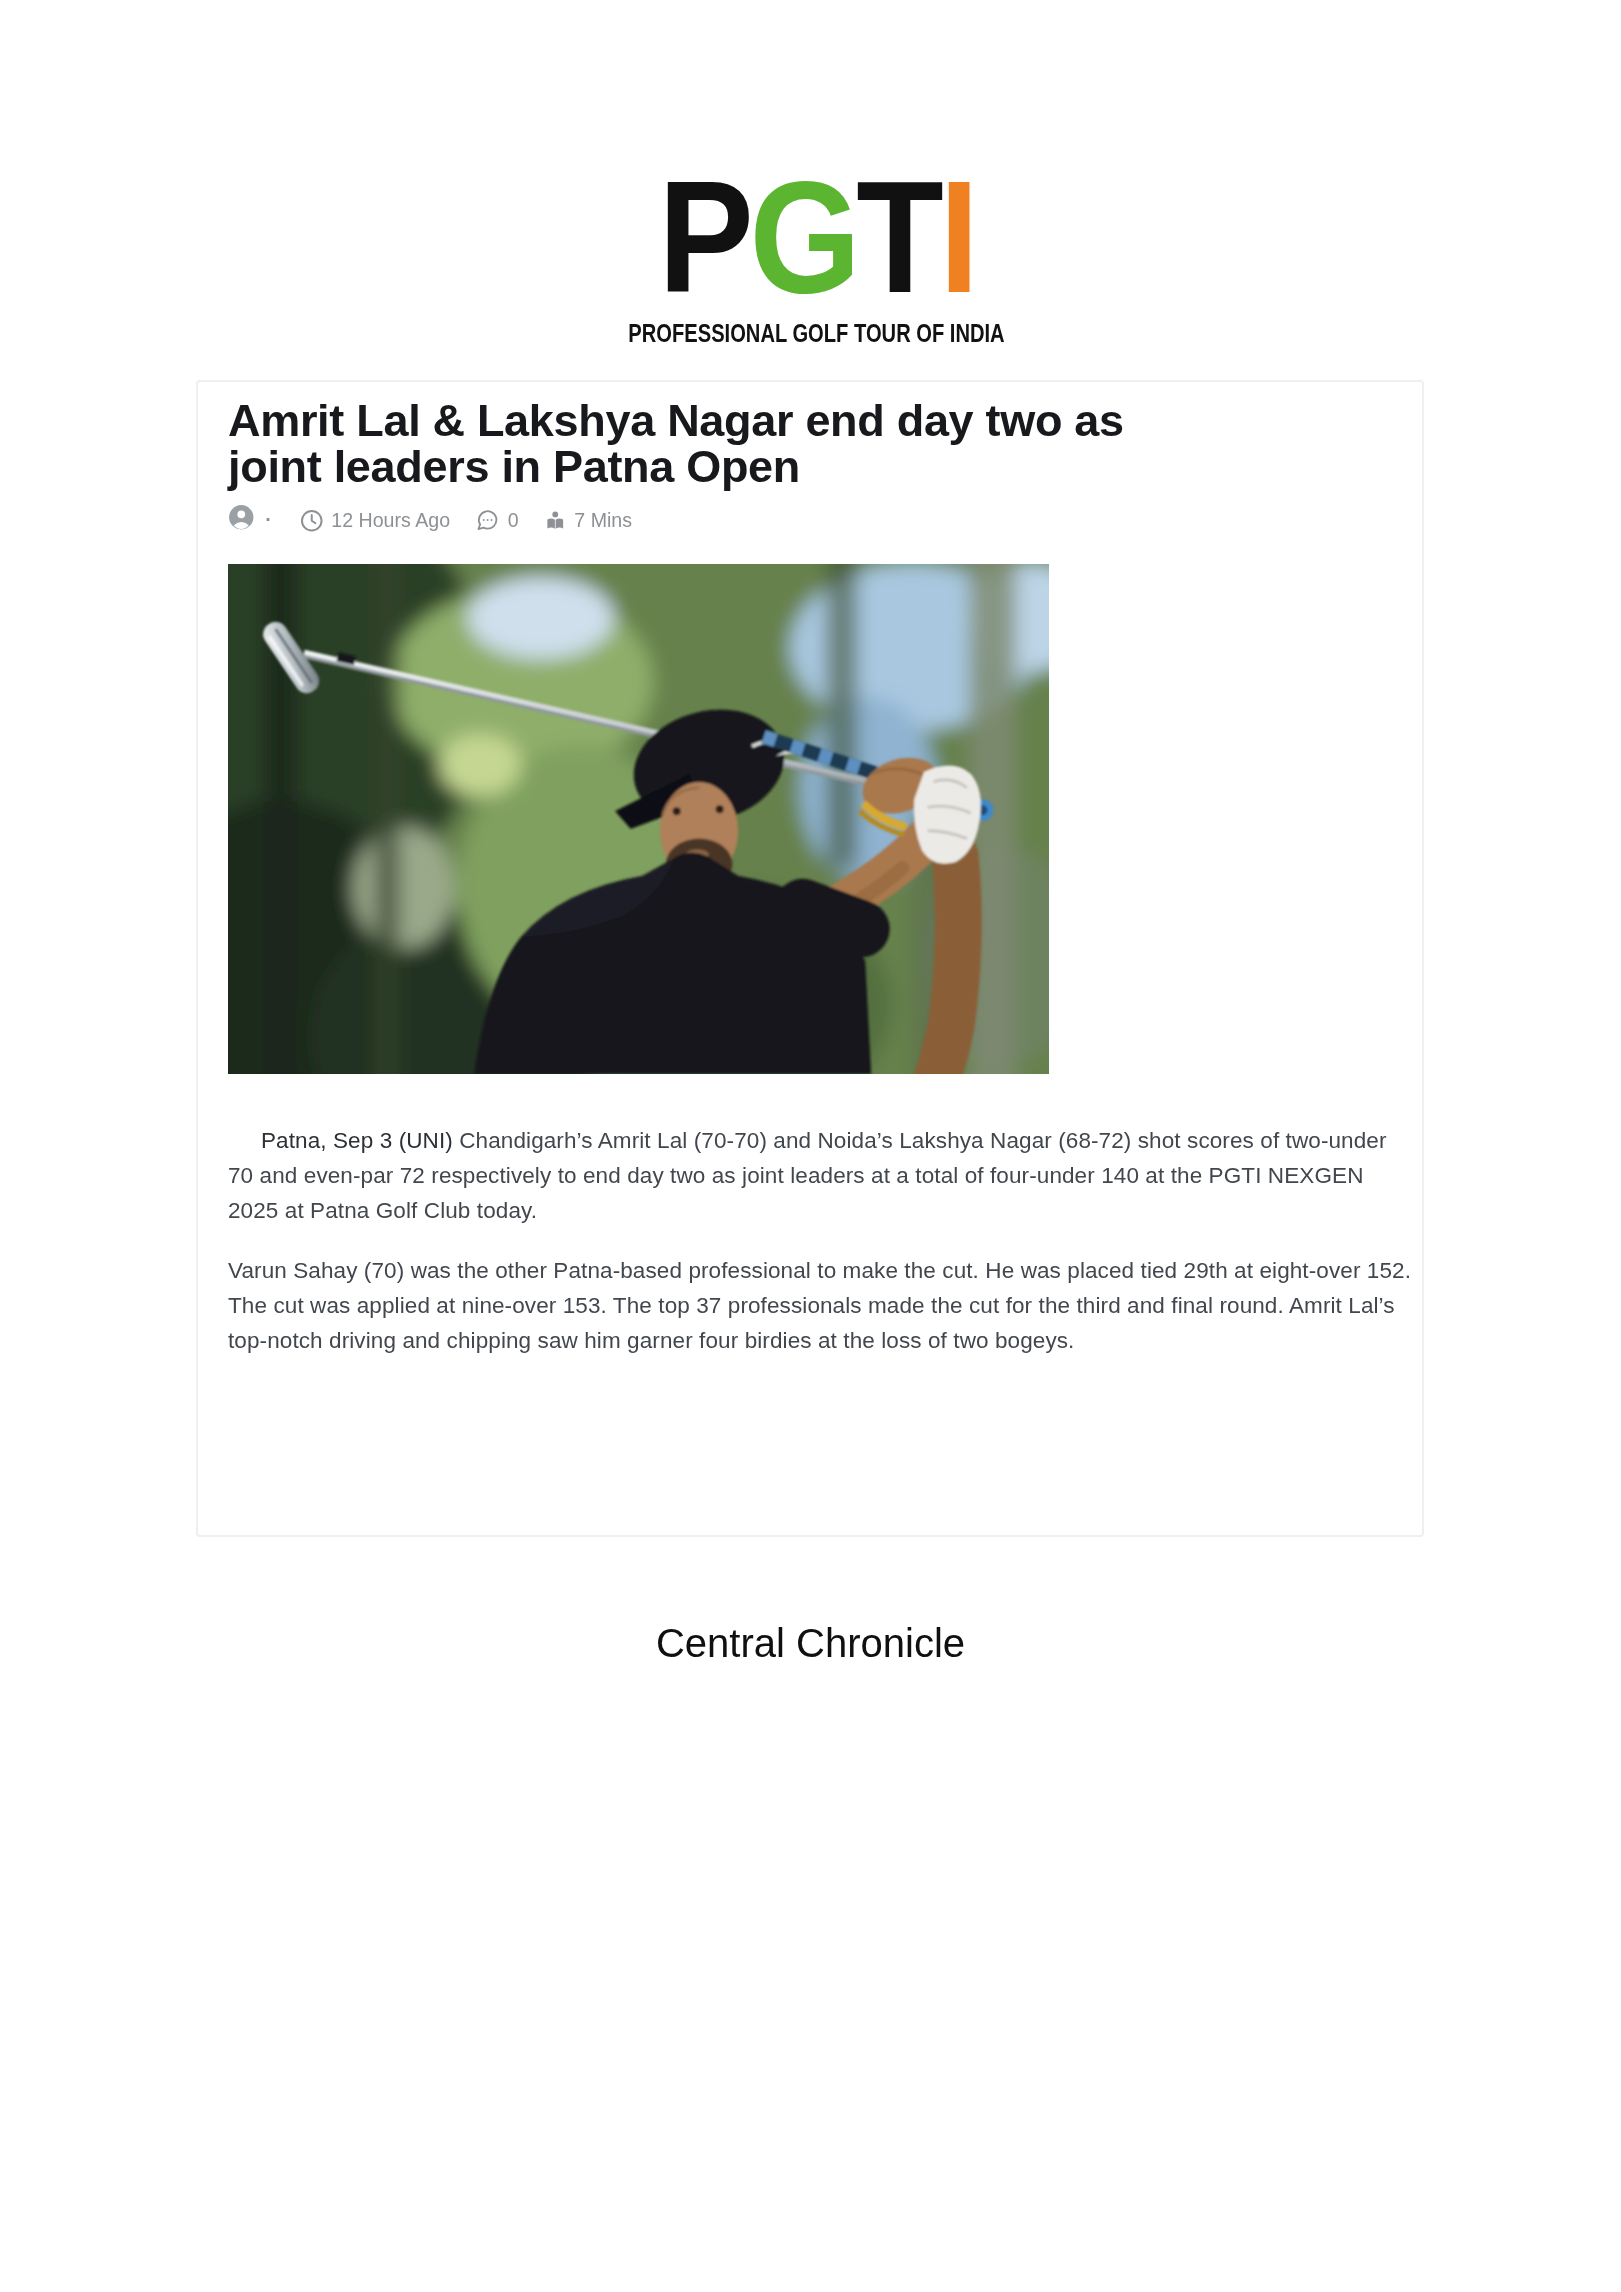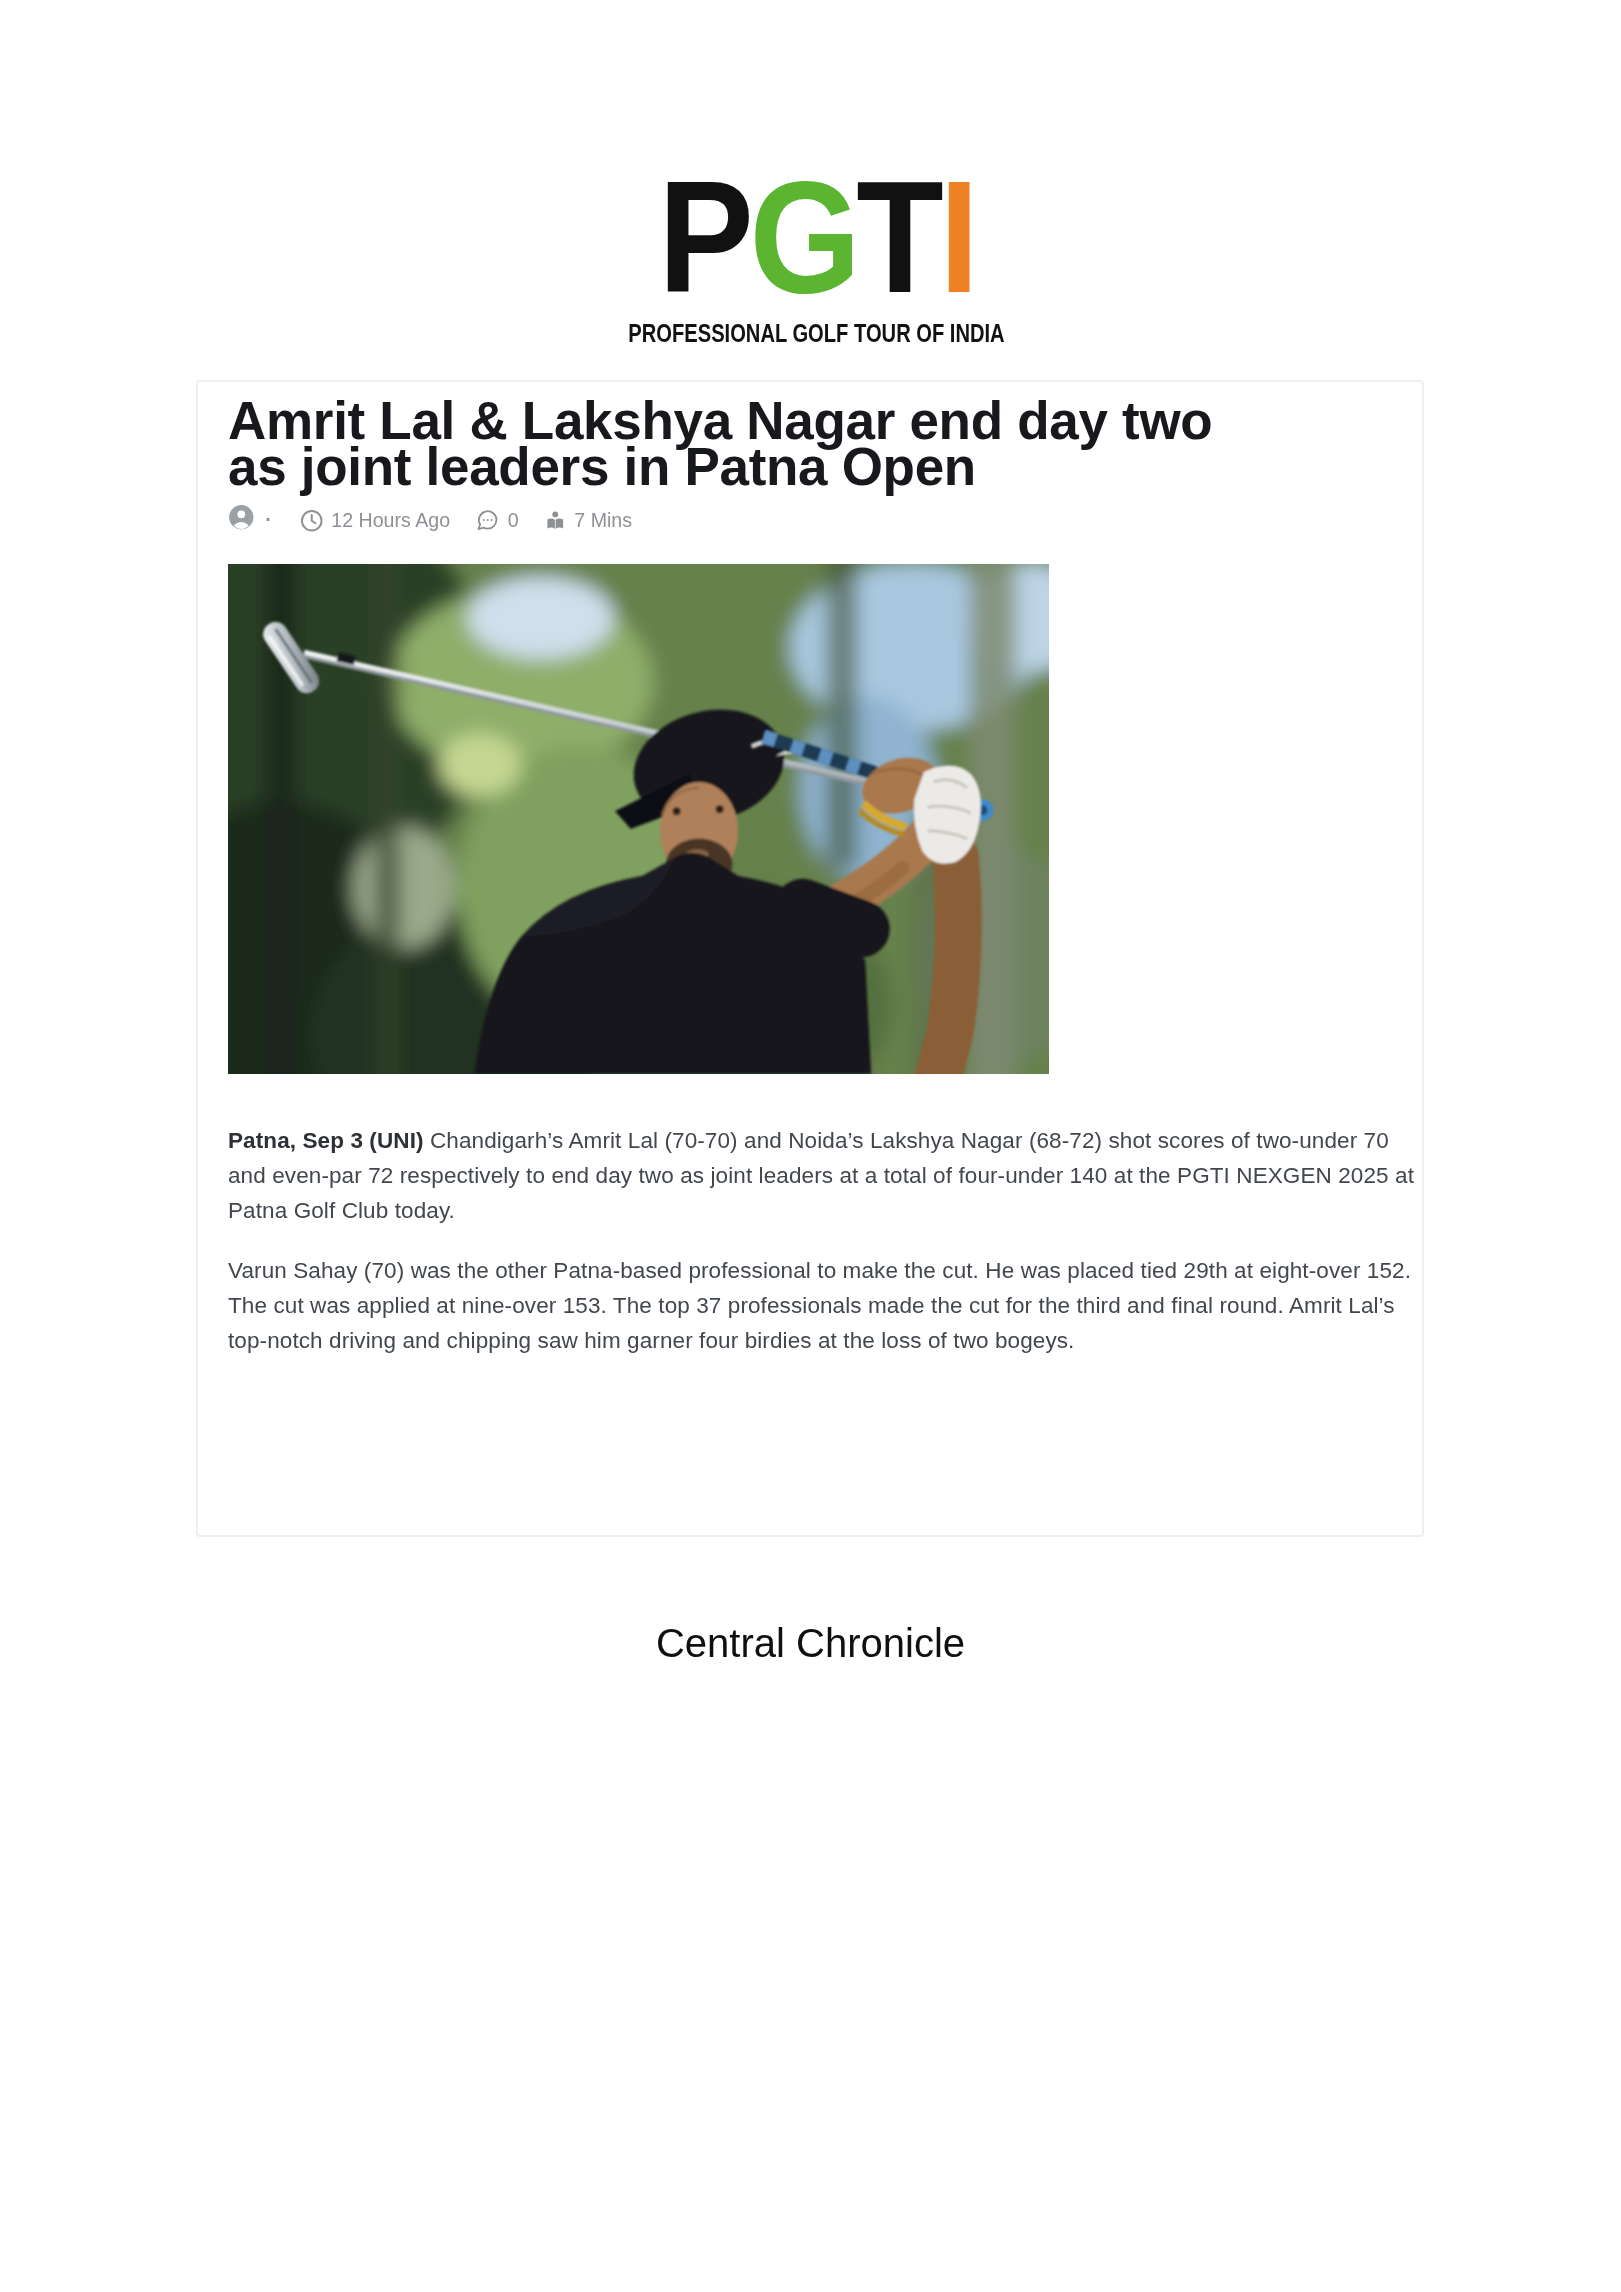--- a/index.html
+++ b/index.html
@@ -22,21 +22,21 @@
     white-space:nowrap;
   }
 
   
   .card {
     position:absolute; left:196px; top:380px; width:1228px; height:1157px;
     background:#ffffff; border:2px solid #efefef; border-radius:3.9px;
     padding:15.7px 39px 0 30px;
   }
   .title {
-    width:1000px; font-size:53px; line-height:46px; font-weight:700;
+    width:1000px; font-size:45px; line-height:46px; font-weight:700;
     color:#17191c; letter-spacing:-0.3px;
   }
   .meta {
     margin-top:11.8px; display:flex; align-items:center; gap:8.8px;
     color:#8d9094; font-size:19.6px;
   }
   .meta .grp { display:flex; align-items:center; gap:7.8px;margin-top:7px; }
   .meta .sep { font-weight:700; margin:0 3.9px 5.9px 2px; }
   .meta svg { display:block; }
   .meta .sp { width:7.8px; }
@@ -44,21 +44,21 @@
   .photo {
     margin-top:31px; width:821px; height:510px; overflow:hidden; background:#5c7648;
   }
   .photo svg { display:block; width:821px; height:510px; }
 
   .body-copy { margin-top:49px; width:1188px; }
   .body-copy p {
     font-size:22.5px; line-height:35px; color:#42474d; margin-bottom:25.5px;
     letter-spacing:0.1px;
   }
-  .body-copy strong { color:#2d3136; font-weight:700; }
+  .body-copy strong { color:#2d3136; font-weight:400;margin-left:33px; }
 
   
   .site-footer {
     position:absolute; top:1623px; left:0; width:100%; text-align:center;
     font-size:40px; line-height:41px; color:#101010;
     font-family:"Liberation Sans", sans-serif;
   }
 </style>
 </head>
 <body>

